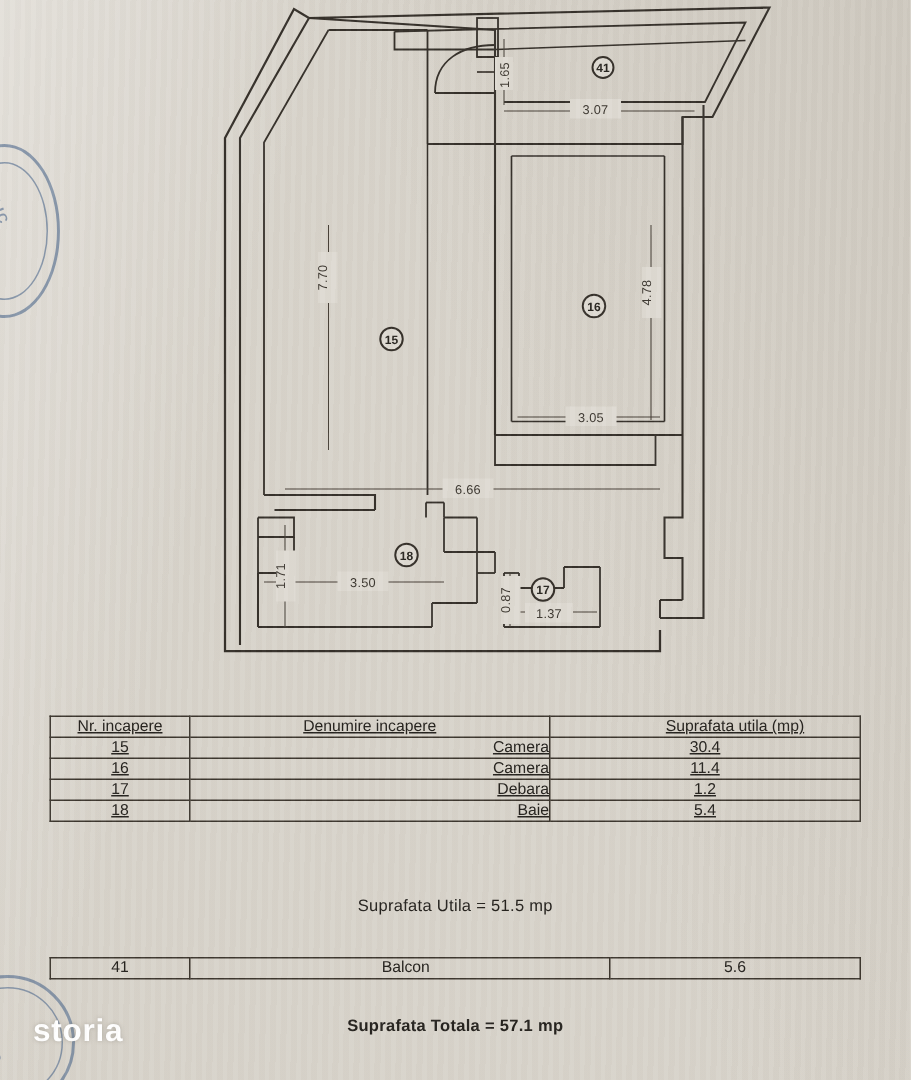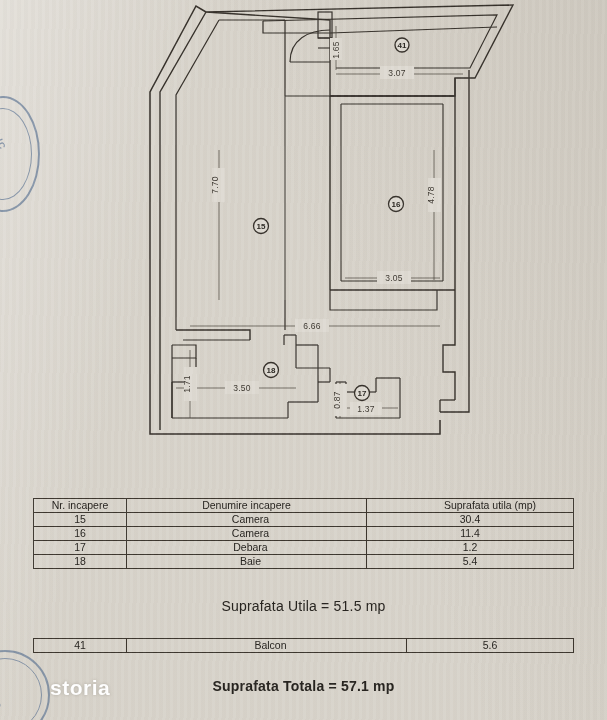--- a/index.html
+++ b/index.html
@@ -42,36 +42,36 @@
   .tbl{
     position:absolute;border-collapse:collapse;
     font-size:10.5px;color:#23201c;
     background:transparent;
   }
   .tbl td,.tbl th{
     border:1px solid #3a342c;
     padding:0;height:13px;line-height:13px;
     font-weight:normal;
   }
-  #room-table{left:33px;top:498px;width:541px;}
+  #room-table{left:33px;top:477px;width:541px;text-decoration:underline;}
   #room-table th{text-align:center;font-size:10.5px;}
   #room-table td.c-nr{width:92px;text-align:center;}
-  #room-table td.c-name{text-align:center;padding-left:8px;}
+  #room-table td.c-name{text-align:right;padding-left:8px;}
   #room-table td.c-area{width:166px;text-align:center;}
   #room-table th.c-nr{width:92px;}
   #room-table th.c-area{width:166px;padding-left:40px;}
 
   #balcony-table{left:33px;top:638px;width:541px;}
   #balcony-table td.c-nr{width:92px;text-align:center;}
   #balcony-table td.c-name{text-align:center;padding-left:8px;}
   #balcony-table td.c-area{width:166px;text-align:center;margin-top:17px;}
 
   .totline{
     position:absolute;width:607px;text-align:center;
-    font-size:14px;color:#23201c;letter-spacing:.2px;
+    font-size:11px;color:#23201c;letter-spacing:.2px;
   }
   #utila-total{top:598px;}
   #grand-total{top:678px;font-weight:bold;}
 
   
   .stamp{
     position:absolute;border-radius:50%;
     border:2px solid #3f5d86;opacity:.55;
     pointer-events:none;
   }
@@ -86,21 +86,20 @@
   #stamp-bottom .inner{position:absolute;left:6px;top:6px;right:6px;bottom:6px;border:1px solid #3f5d86;border-radius:50%;}
   #stamp-bottom .st-b{
     position:absolute;left:20px;top:40px;font-size:9px;color:#3f5d86;font-weight:bold;
     transform:rotate(72deg);letter-spacing:1px;white-space:nowrap;
   }
   #storia-logo{
     position:absolute;left:22px;top:676px;
     font-size:21px;font-weight:bold;color:#ffffff;
     letter-spacing:.5px;
     text-shadow:0 0 3px rgba(120,115,105,.45);
-    margin-left:28px;
   }
 </style>
 </head>
 <body>
 
 <div class="paper"></div>
 
 <div id="plan">
 <svg width="607" height="470" viewBox="0 0 607 470">
   <g fill="none" stroke="#332e28" stroke-width="1.5" stroke-linejoin="miter">

